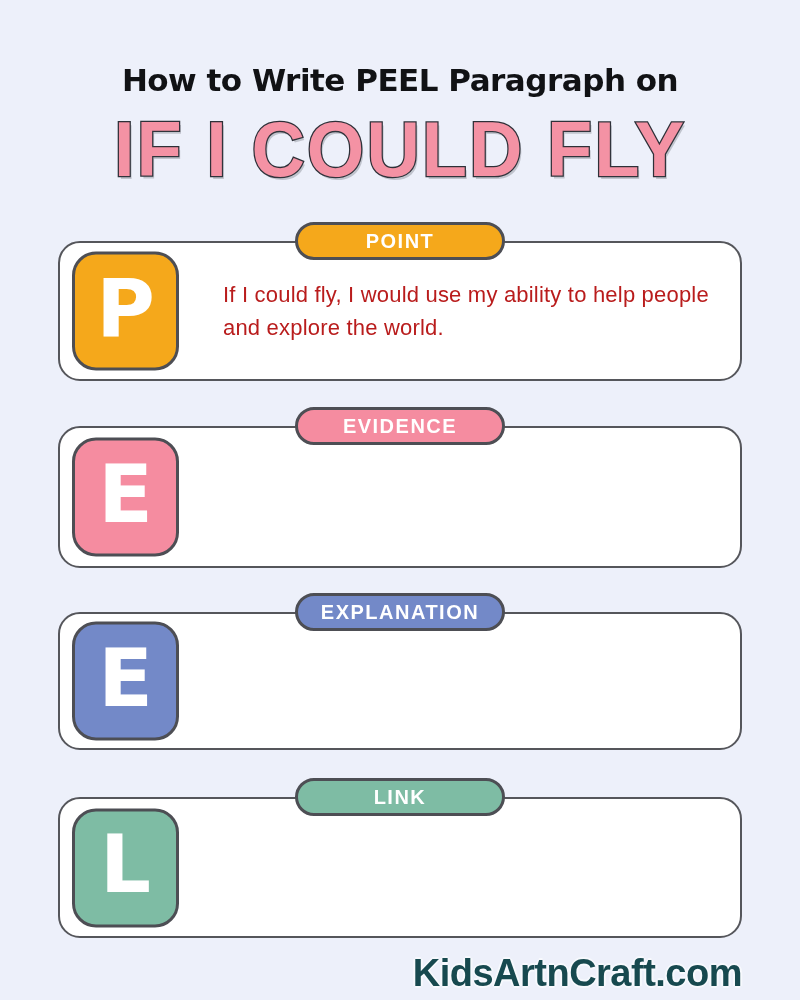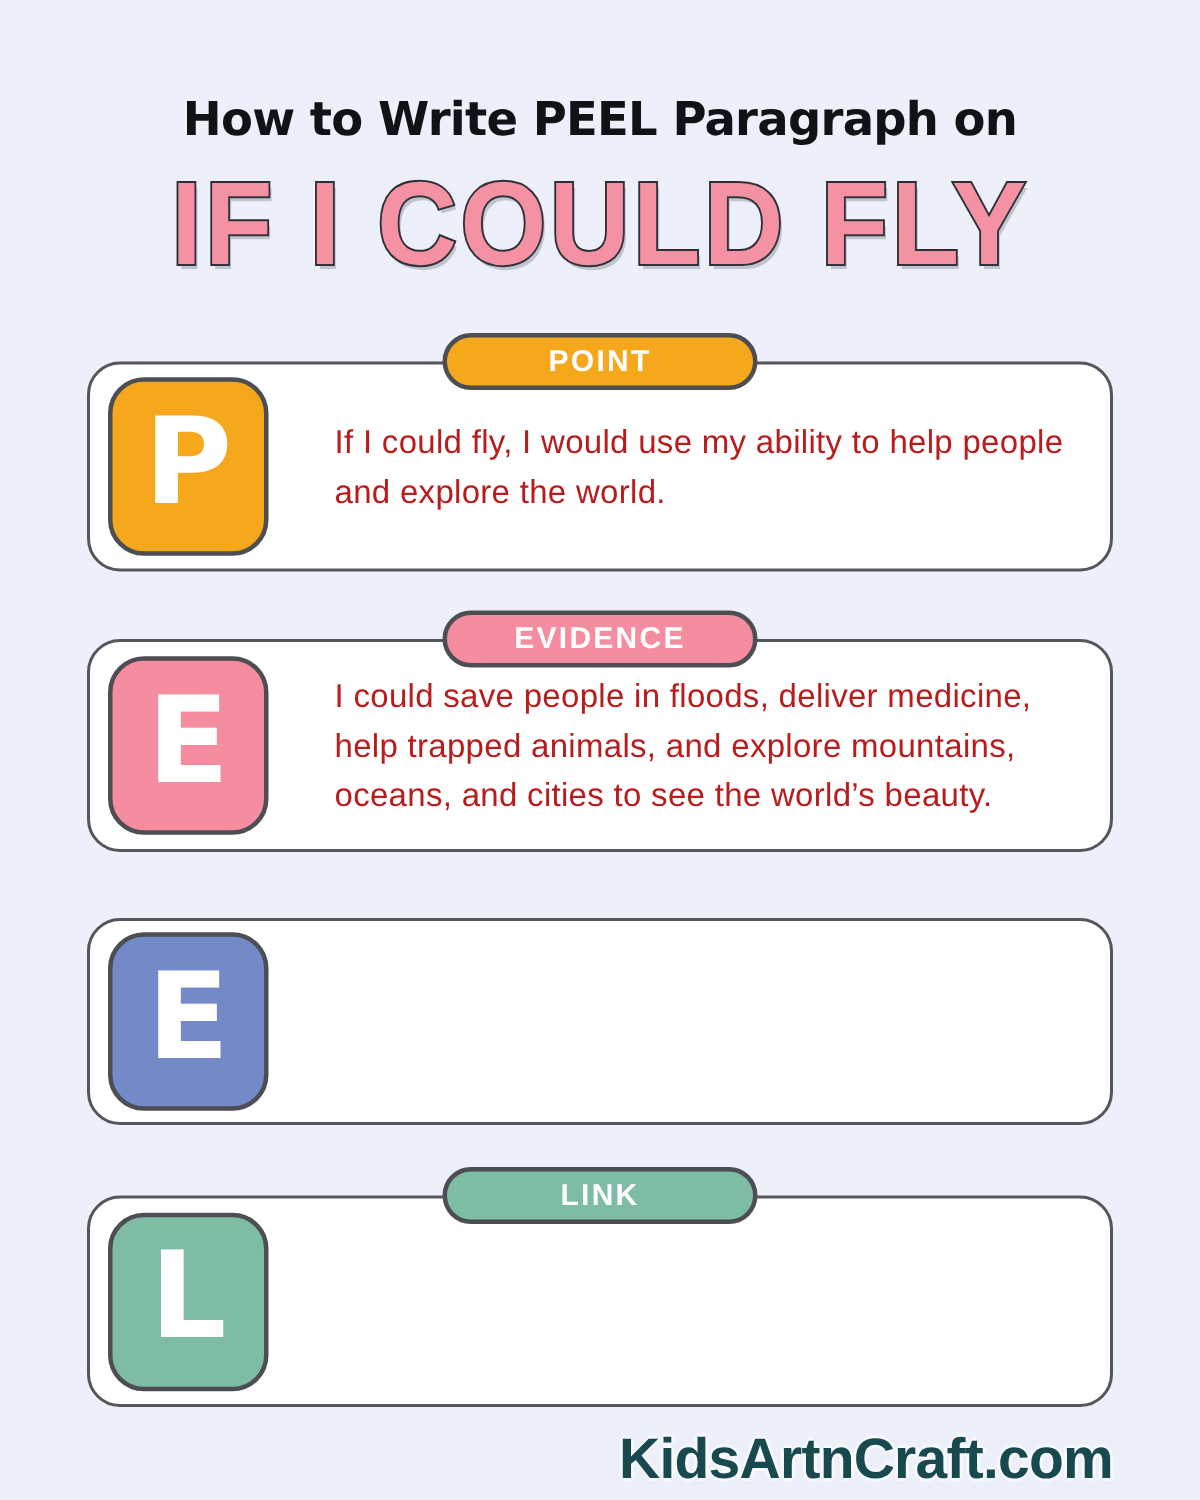--- a/index.html
+++ b/index.html
@@ -150,25 +150,25 @@
     <div class="card">
       <div class="badge" style="background: rgb(245, 168, 27);">P</div>
       <p class="body-text">If I could fly, I would use my ability to help people and explore the world.</p>
     </div>
   </section>
 
   <section class="section s2">
     <div class="pill" style="background: rgb(245, 140, 160);">EVIDENCE</div>
     <div class="card">
       <div class="badge" style="background: rgb(245, 140, 160);">E</div>
-      <p class="body-text">I could save people in floods, deliver medicine, help trapped animals, and explore mountains, oceans, and cities to see the world’s beauty.</p>
     </div>
   </section>
 
   <section class="section s3">
+    <div class="pill" style="background: rgb(115, 137, 200);">EXPLANATION</div>
     <div class="card">
       <div class="badge" style="background: rgb(115, 137, 200);">E</div>
     </div>
   </section>
 
   <section class="section s4">
     <div class="pill" style="background: rgb(126, 188, 164);">LINK</div>
     <div class="card">
       <div class="badge" style="background: rgb(126, 188, 164);">L</div>
     </div>

